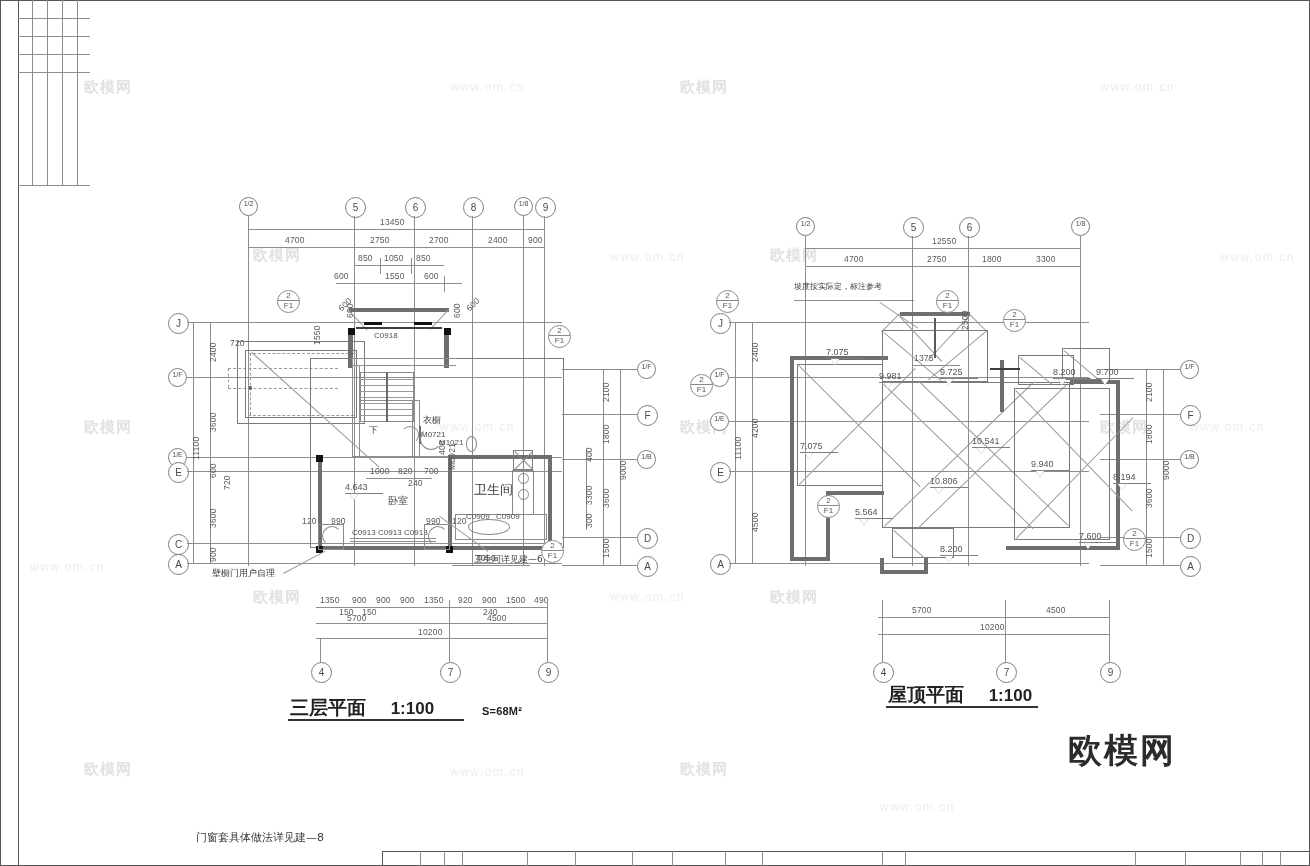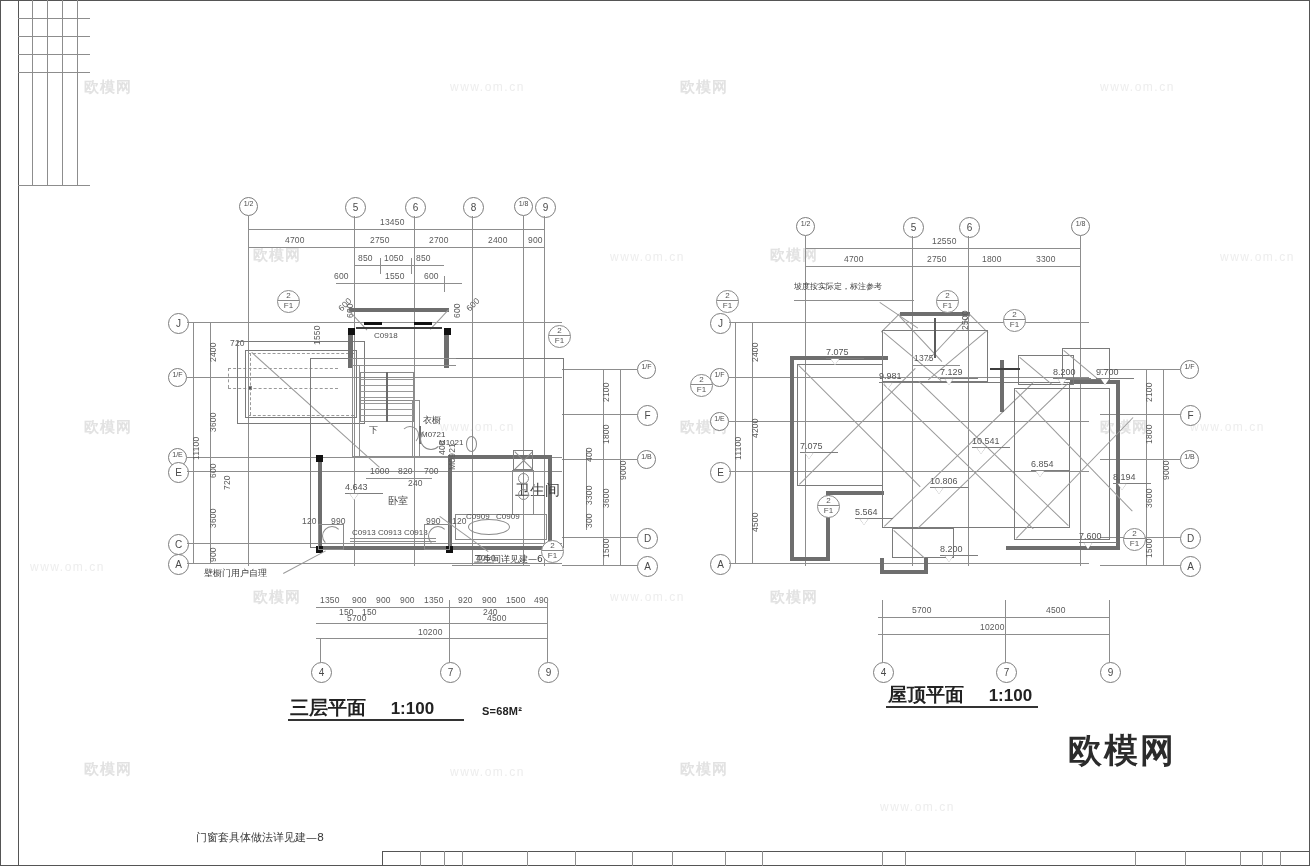--- a/index.html
+++ b/index.html
@@ -308,21 +308,21 @@
   <div class="dim v" style="left:447px;top:470px;">M0921</div>
   <div class="dim v" style="left:437px;top:455px;">400</div>
 
   <div class="cn" style="left:388px;top:494px;font-size:10px;">卧室</div>
   <div class="lvl" style="left:345px;top:493px;">
     <div class="tx">4.643</div>
     <div class="bar"></div>
       <div class="tri"></div>
   </div>
 
-  <div class="cn" style="left:474px;top:481px;font-size:15px;margin-left:41px;">卫生间</div>
+  <div class="cn" style="left:474px;top:481px;font-size:13px;">卫生间</div>
 
   <div class="xbox" style="left:513px;top:450px;width:20px;height:20px;"></div>
   <div class="fx" style="left:512px;top:470px;width:22px;height:45px;"></div>
   <div class="fxo" style="left:518px;top:473px;width:11px;height:11px;"></div>
   <div class="fxo" style="left:518px;top:489px;width:11px;height:11px;"></div>
   <div class="fxo" style="left:466px;top:436px;width:11px;height:16px;"></div>
   <div class="fxo" style="left:468px;top:519px;width:42px;height:16px;"></div>
   <div class="fx" style="left:455px;top:514px;width:92px;height:26px;"></div>
 
   <div class="ln h" style="left:350px;top:538px;width:86px;"></div>
@@ -345,21 +345,21 @@
   <div class="dim" style="left:424px;top:466px;">700</div>
   <div class="dim" style="left:408px;top:478px;">240</div>
 
   <div class="dim" style="left:331px;top:516px;">990</div>
   <div class="dim" style="left:426px;top:516px;">990</div>
   <div class="dim" style="left:302px;top:516px;">120</div>
   <div class="dim" style="left:452px;top:516px;">120</div>
   <div class="dim" style="left:476px;top:553px;">4050</div>
   <div class="ln h" style="left:452px;top:565px;width:78px;"></div>
 
-  <div class="cn" style="left:204px;top:567px;font-size:9px;">壁橱门用户自理</div>
+  <div class="cn" style="left:212px;top:567px;font-size:9px;">壁橱门用户自理</div>
   <div class="diag" style="left:283px;top:573px;width:48px;transform:rotate(-28deg);"></div>
   <div class="cn" style="left:474px;top:553px;font-size:9px;">卫生间详见建—6</div>
   <div class="diag" style="left:440px;top:516px;width:60px;transform:rotate(36deg);"></div>
 
   <div class="dbub" style="left:277px;top:290px;">
     <b class="t">2</b>
       <i></i>
       <b class="d">F1</b>
   </div>
   <div class="dbub" style="left:548px;top:325px;">
@@ -524,36 +524,36 @@
     <div class="tx">7.075</div>
     <div class="bar"></div>
       <div class="tri"></div>
   </div>
   <div class="lvl" style="left:879px;top:382px;">
     <div class="tx">9.981</div>
     <div class="bar"></div>
       <div class="tri"></div>
   </div>
   <div class="lvl" style="left:940px;top:378px;">
-    <div class="tx">7.129</div>
+    <div class="tx">9.725</div>
     <div class="bar"></div>
       <div class="tri"></div>
   </div>
   <div class="lvl" style="left:972px;top:447px;">
     <div class="tx">10.541</div>
     <div class="bar"></div>
       <div class="tri"></div>
   </div>
   <div class="lvl" style="left:930px;top:487px;">
     <div class="tx">10.806</div>
     <div class="bar"></div>
       <div class="tri"></div>
   </div>
   <div class="lvl" style="left:1031px;top:470px;">
-    <div class="tx">6.854</div>
+    <div class="tx">9.940</div>
     <div class="bar"></div>
       <div class="tri"></div>
   </div>
   <div class="lvl" style="left:1053px;top:378px;">
     <div class="tx">8.200</div>
     <div class="bar"></div>
       <div class="tri"></div>
   </div>
   <div class="lvl" style="left:1096px;top:378px;">
     <div class="tx">9.700</div>

